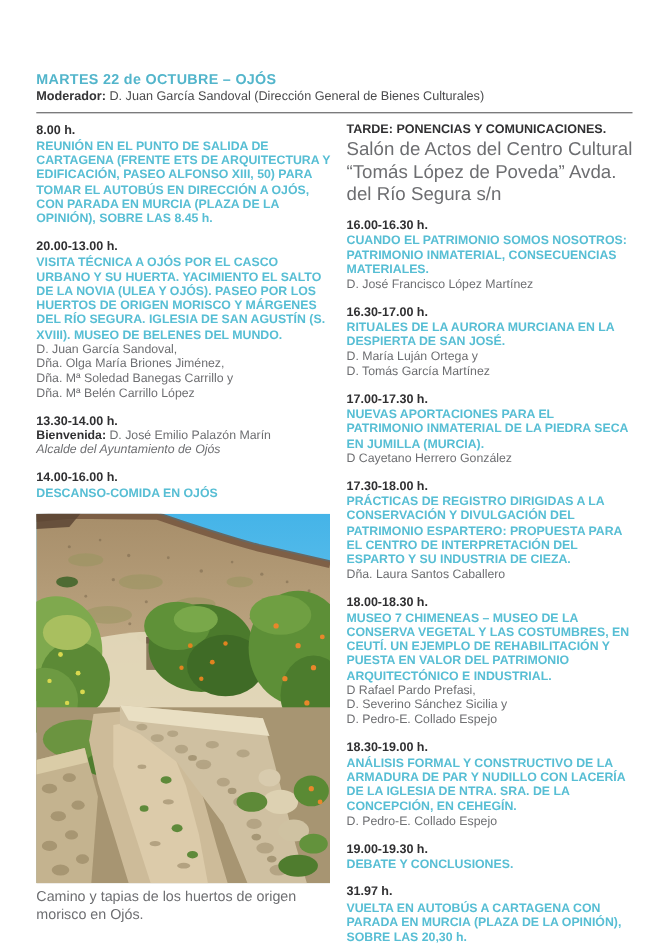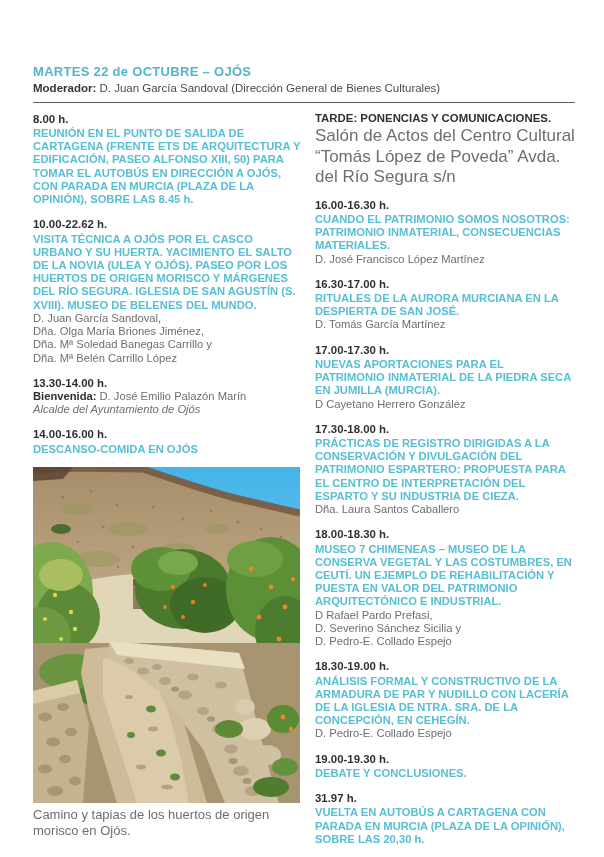--- a/index.html
+++ b/index.html
@@ -45,21 +45,21 @@
   <div class="cols">
 
     <div class="col-left">
 
       <section class="event">
         <div class="time">8.00 h.</div>
         <div class="etitle">REUNIÓN EN EL PUNTO DE SALIDA DE CARTAGENA (FRENTE ETS DE ARQUITECTURA Y EDIFICACIÓN, PASEO ALFONSO XIII, 50) PARA TOMAR EL AUTOBÚS EN DIRECCIÓN A OJÓS, CON PARADA EN MURCIA (PLAZA DE LA OPINIÓN), SOBRE LAS 8.45 h.</div>
       </section>
 
       <section class="event">
-        <div class="time">10.00-22.62 h.</div>
+        <div class="time">20.00-13.00 h.</div>
         <div class="etitle">VISITA TÉCNICA A OJÓS POR EL CASCO URBANO Y SU HUERTA. YACIMIENTO EL SALTO DE LA NOVIA (ULEA Y OJÓS). PASEO POR LOS HUERTOS DE ORIGEN MORISCO Y MÁRGENES DEL RÍO SEGURA. IGLESIA DE SAN AGUSTÍN (S. XVIII). MUSEO DE BELENES DEL MUNDO.</div>
         <div class="person">D. Juan García Sandoval,</div>
         <div class="person">Dña. Olga María Briones Jiménez,</div>
         <div class="person">Dña. Mª Soledad Banegas Carrillo y</div>
         <div class="person">Dña. Mª Belén Carrillo López</div>
       </section>
 
       <section class="event">
         <div class="time">13.30-14.00 h.</div>
         <div class="person"><b>Bienvenida:</b> <span>D. José Emilio Palazón Marín</span></div>
@@ -259,20 +259,21 @@
 
       <section class="event">
         <div class="time">16.00-16.30 h.</div>
         <div class="etitle">CUANDO EL PATRIMONIO SOMOS NOSOTROS: PATRIMONIO INMATERIAL, CONSECUENCIAS MATERIALES.</div>
         <div class="person">D. José Francisco López Martínez</div>
       </section>
 
       <section class="event">
         <div class="time">16.30-17.00 h.</div>
         <div class="etitle">RITUALES DE LA AURORA MURCIANA EN LA DESPIERTA DE SAN JOSÉ.</div>
+        <div class="person">D. María Luján Ortega y</div>
         <div class="person">D. Tomás García Martínez</div>
       </section>
 
       <section class="event">
         <div class="time">17.00-17.30 h.</div>
         <div class="etitle">NUEVAS APORTACIONES PARA EL PATRIMONIO INMATERIAL DE LA PIEDRA SECA EN JUMILLA (MURCIA).</div>
         <div class="person">D Cayetano Herrero González</div>
       </section>
 
       <section class="event">

